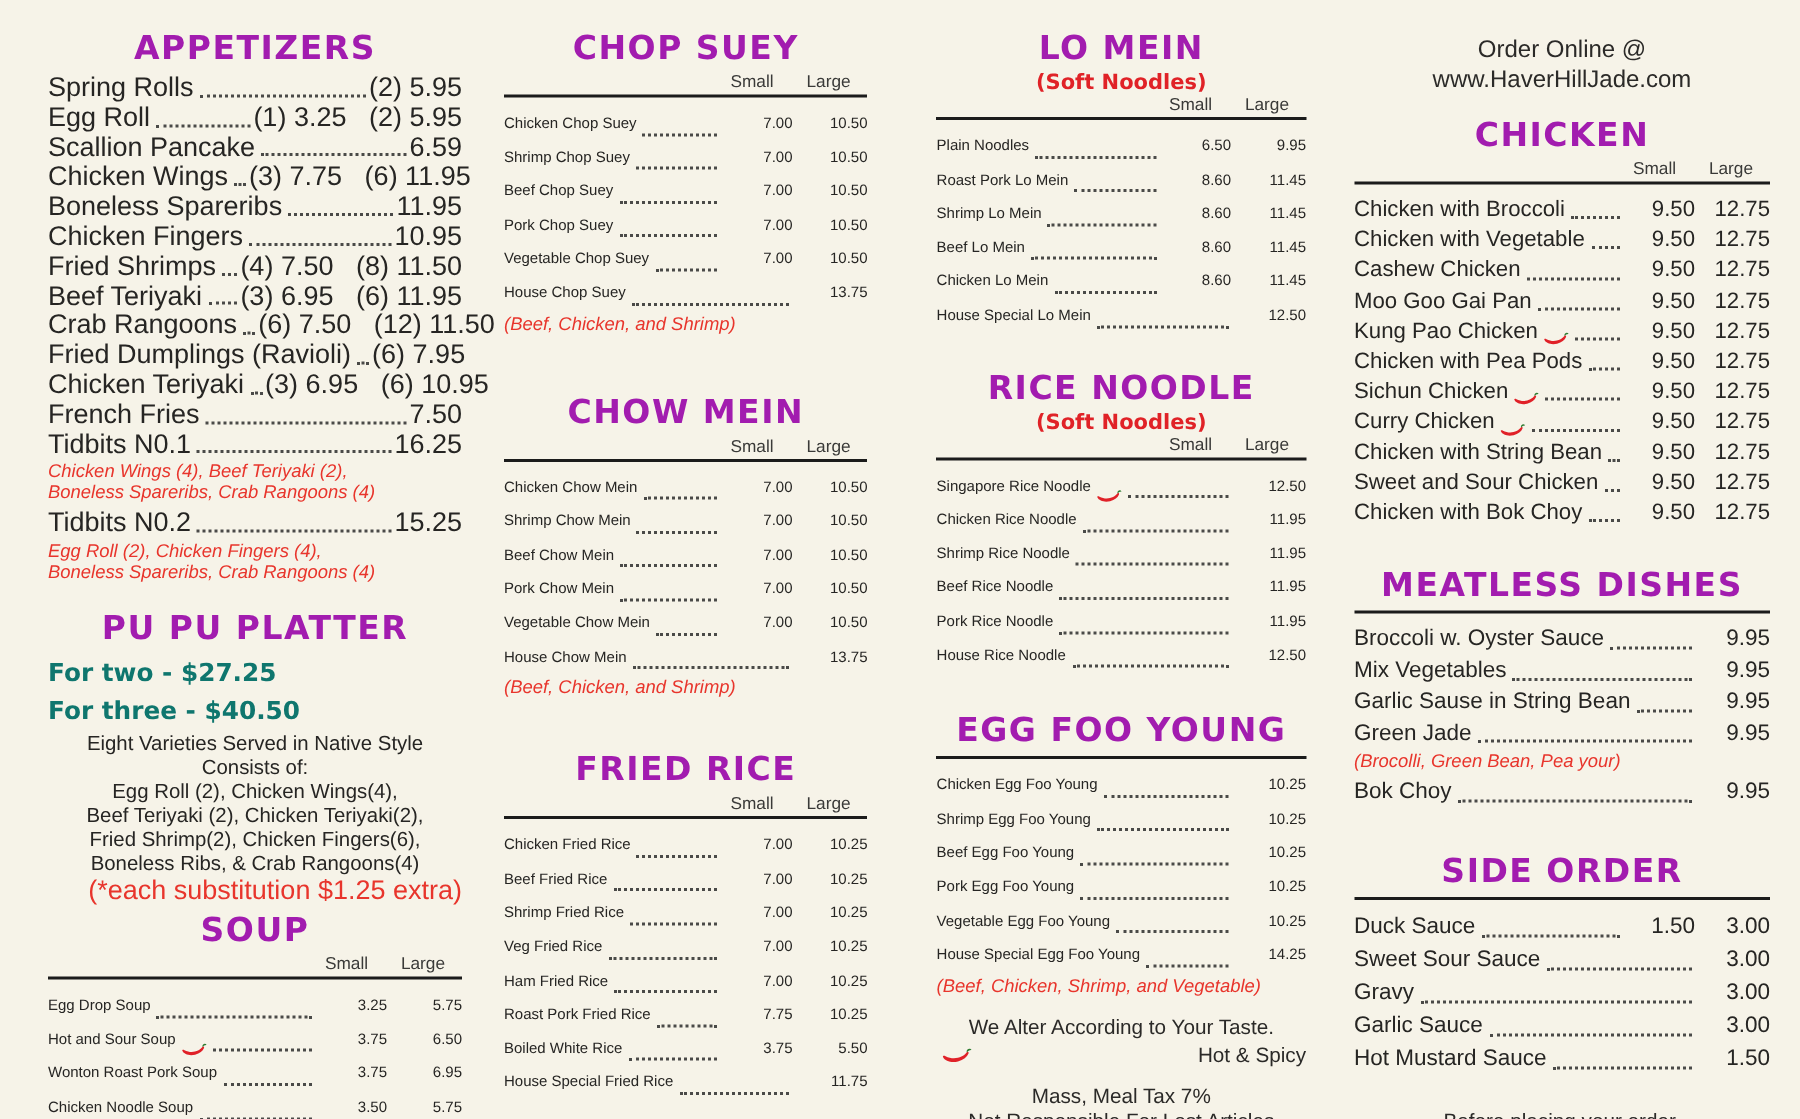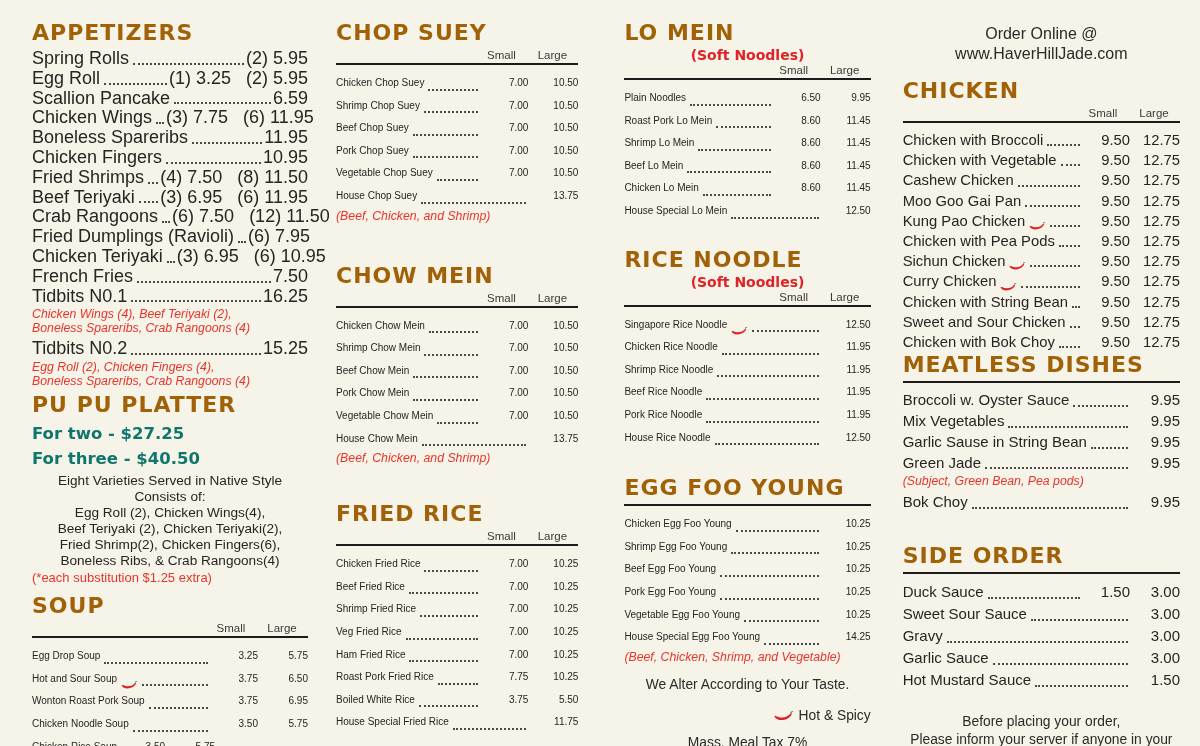--- a/index.html
+++ b/index.html
@@ -11,21 +11,21 @@
   }
   .wrap{display:flex;padding:20px 20px 0 32px;box-sizing:border-box}
   .col{box-sizing:border-box}
   .col1{width:276px}
   .col2{width:248px;margin-left:28px}
   .col3{width:252px;margin-left:46px}
   .col4{width:278px;margin-left:32px}
 
   .head{
     font-family:"DejaVu Sans",sans-serif;font-weight:bold;
-    font-size:22px;line-height:26px;color:#a16207;text-align:left;
+    font-size:22px;line-height:26px;color:#a21caf;text-align:center;
     letter-spacing:1px;margin:0 0 3px;
   }
   .subhead{
     font-family:"DejaVu Sans",sans-serif;font-weight:bold;
     font-size:14px;line-height:16px;color:#e02227;text-align:center;margin:-2px 0 1px;
   }
   .cols{display:flex;justify-content:flex-end;font-size:11.5px;line-height:13px;color:#3a3a38}
   .clab{width:50px;text-align:center}
   .clab.lg{width:52px}
   .rule{border-top:2px solid #1b1b1b;margin:1px 0 7px}
@@ -46,37 +46,37 @@
   .chili svg{display:block;width:17px;height:10px}
   .chili.big svg{width:20px;height:12px}
 
   
   .ap .row{font-size:18px;line-height:19.8px}
   .md .row{font-size:10px;line-height:22.6px}
   .ck .row{font-size:14.8px;line-height:20.2px}
   .ml .row{font-size:15px;line-height:20.8px}
   .sd .row{font-size:15px;line-height:22px}
 
-  .sec-pupu{margin-top:4px}
+  .sec-pupu{margin-top:19px}
   .pupu-line{font-family:"DejaVu Sans",sans-serif;font-weight:bold;font-size:16.5px;line-height:25px;text-align:left;color:#0f766e}
   .pupu-desc{font-size:13.6px;line-height:16px;text-align:center;white-space:pre-line;margin-top:2px}
-  .pupu-note{color:#e8352c;font-size:13px;line-height:16px;text-align:left;margin-top:1px}
+  .pupu-note{color:#e8352c;font-size:18px;line-height:16px;text-align:right;margin-top:1px}
   .sec-soup{margin-top:7px}
 
   .sec-chow-mein{margin-top:40px}
   .sec-fried-rice{margin-top:36px}
   .sec-rice-noodle{margin-top:24px}
   .sec-egg-foo{margin-top:26px}
 
   .cnotes{margin-top:12px;text-align:center;font-size:13.8px;line-height:17.5px;color:#2b2a28}
-  .spicy-line{display:flex;justify-content:flex-end;align-items:center;gap:5px;margin-top:14px}
+  .spicy-line{display:flex;justify-content:space-between;align-items:center;gap:5px;margin-top:2px}
   .cnotes .blk{white-space:pre-line;margin-top:9px}
 
   .order{font-size:16px;line-height:20px;text-align:center;color:#2b2a28;margin:4px 0 14px}
-  .sec-meatless{}
+  .sec-meatless{margin-top:26px}
   .sec-side{margin-top:30px}
   .allergy{font-size:13.8px;line-height:17.5px;text-align:center;white-space:pre-line;margin-top:22px;color:#2b2a28}
 </style>
 </head>
 <body>
 
 <div class="wrap">
 
   <div class="col col1">
     <section>
@@ -1048,21 +1048,21 @@
   </div>
 
   <div class="item">
     <div class="row">
       <span class="name">Green Jade</span>
 
       <span class="leader"></span>
 
       <span class="p large">9.95</span>
     </div>
-    <div class="inote">(Subject, Green Bean, Pea pods)</div>
+    <div class="inote">(Brocolli, Green Bean, Pea your)</div>
   </div>
 
   <div class="item">
     <div class="row">
       <span class="name">Bok Choy</span>
 
       <span class="leader"></span>
 
       <span class="p large">9.95</span>
     </div>

